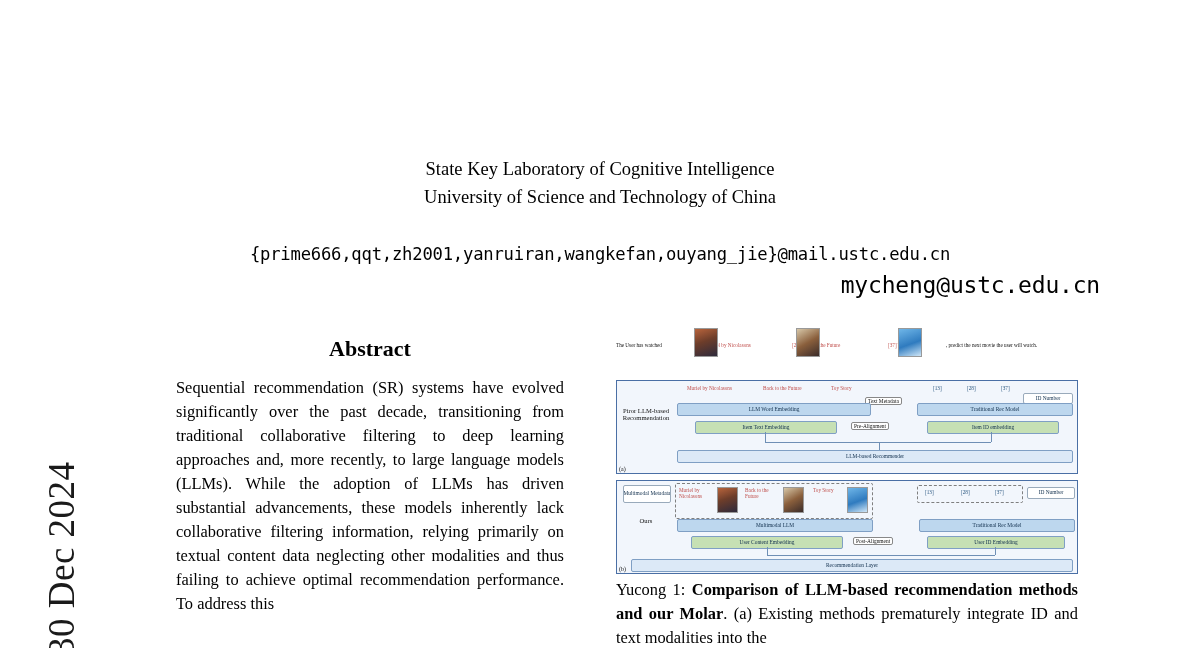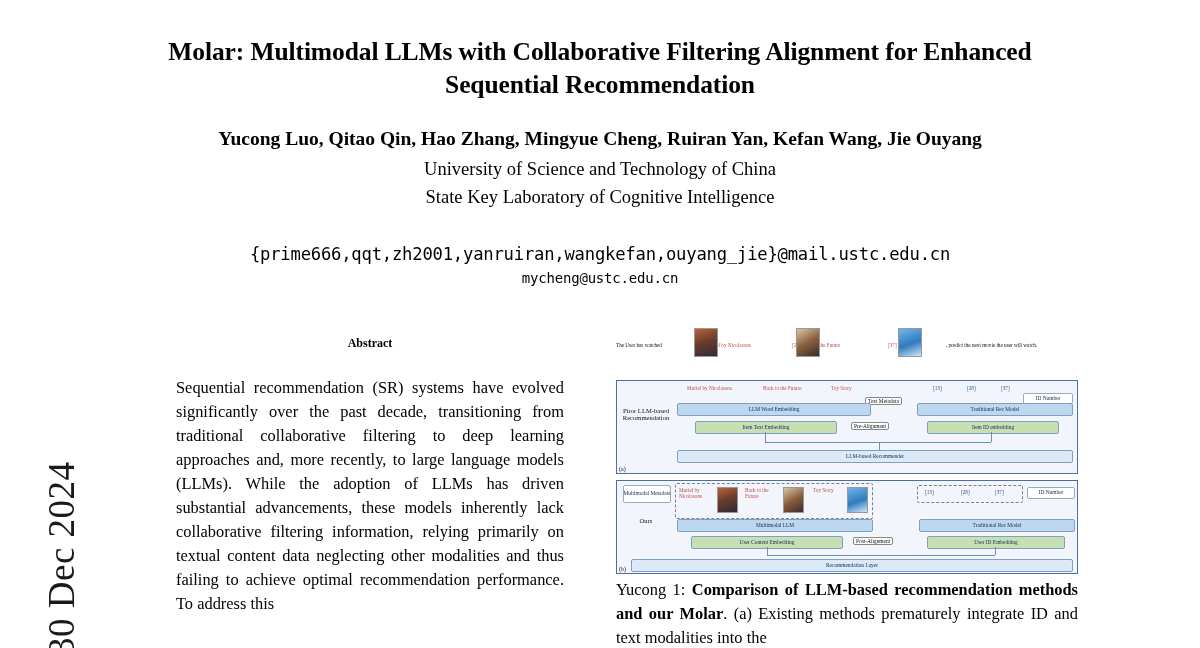--- a/index.html
+++ b/index.html
@@ -73,30 +73,31 @@
     left: 100px;
     top: 241px;
     width: 1000px;
     text-align: center;
     font-family: "DejaVu Sans Mono", monospace;
     font-size: 17.2px;
     line-height: 1.55;
     letter-spacing: -0.2px;
   }
   .emails .second {
-    font-size: 14px;
+    font-size: 23px;
+    text-align: right;
   }
   
   .abstract-head {
     position: absolute;
     left: 176px;
     top: 336px;
     width: 388px;
     text-align: center;
-    font-size: 12px;
+    font-size: 22px;
     font-weight: bold;
   }
   .abstract-body {
     position: absolute;
     left: 176px;
     top: 376px;
     width: 388px;
     font-size: 16.4px;
     line-height: 1.465;
     text-align: justify;
@@ -218,27 +219,25 @@
     border: 0.5px solid #999;
   }
 </style>
 </head>
 <body>
 
 <div class="page">
 
   <div class="arxiv-stamp">30 Dec 2024</div>
 
-  <div class="title">Molar: Multimodal LLMs with Collaborative Filtering Alignment for Enhanced Sequential Recommendation</div>
-
-  <div class="authors">Yucong Luo, Qitao Qin, Hao Zhang, Mingyue Cheng, Ruiran Yan, Kefan Wang, Jie Ouyang</div>
+
 
   <div class="affil">
+    <div>State Key Laboratory of Cognitive Intelligence</div>
     <div>University of Science and Technology of China</div>
-    <div>State Key Laboratory of Cognitive Intelligence</div>
   </div>
 
   <div class="emails">
     <div>{prime666,qqt,zh2001,yanruiran,wangkefan,ouyang_jie}@mail.ustc.edu.cn</div>
     <div class="second">mycheng@ustc.edu.cn</div>
   </div>
 
   <div class="abstract-head">Abstract</div>
   <div class="abstract-body">Sequential recommendation (SR) systems have evolved significantly over the past decade, transitioning from traditional collaborative filtering to deep learning approaches and, more recently, to large language models (LLMs). While the adoption of LLMs has driven substantial advancements, these models inherently lack collaborative filtering information, relying primarily on textual content data neglecting other modalities and thus failing to achieve optimal recommendation performance. To address this</div>
 

